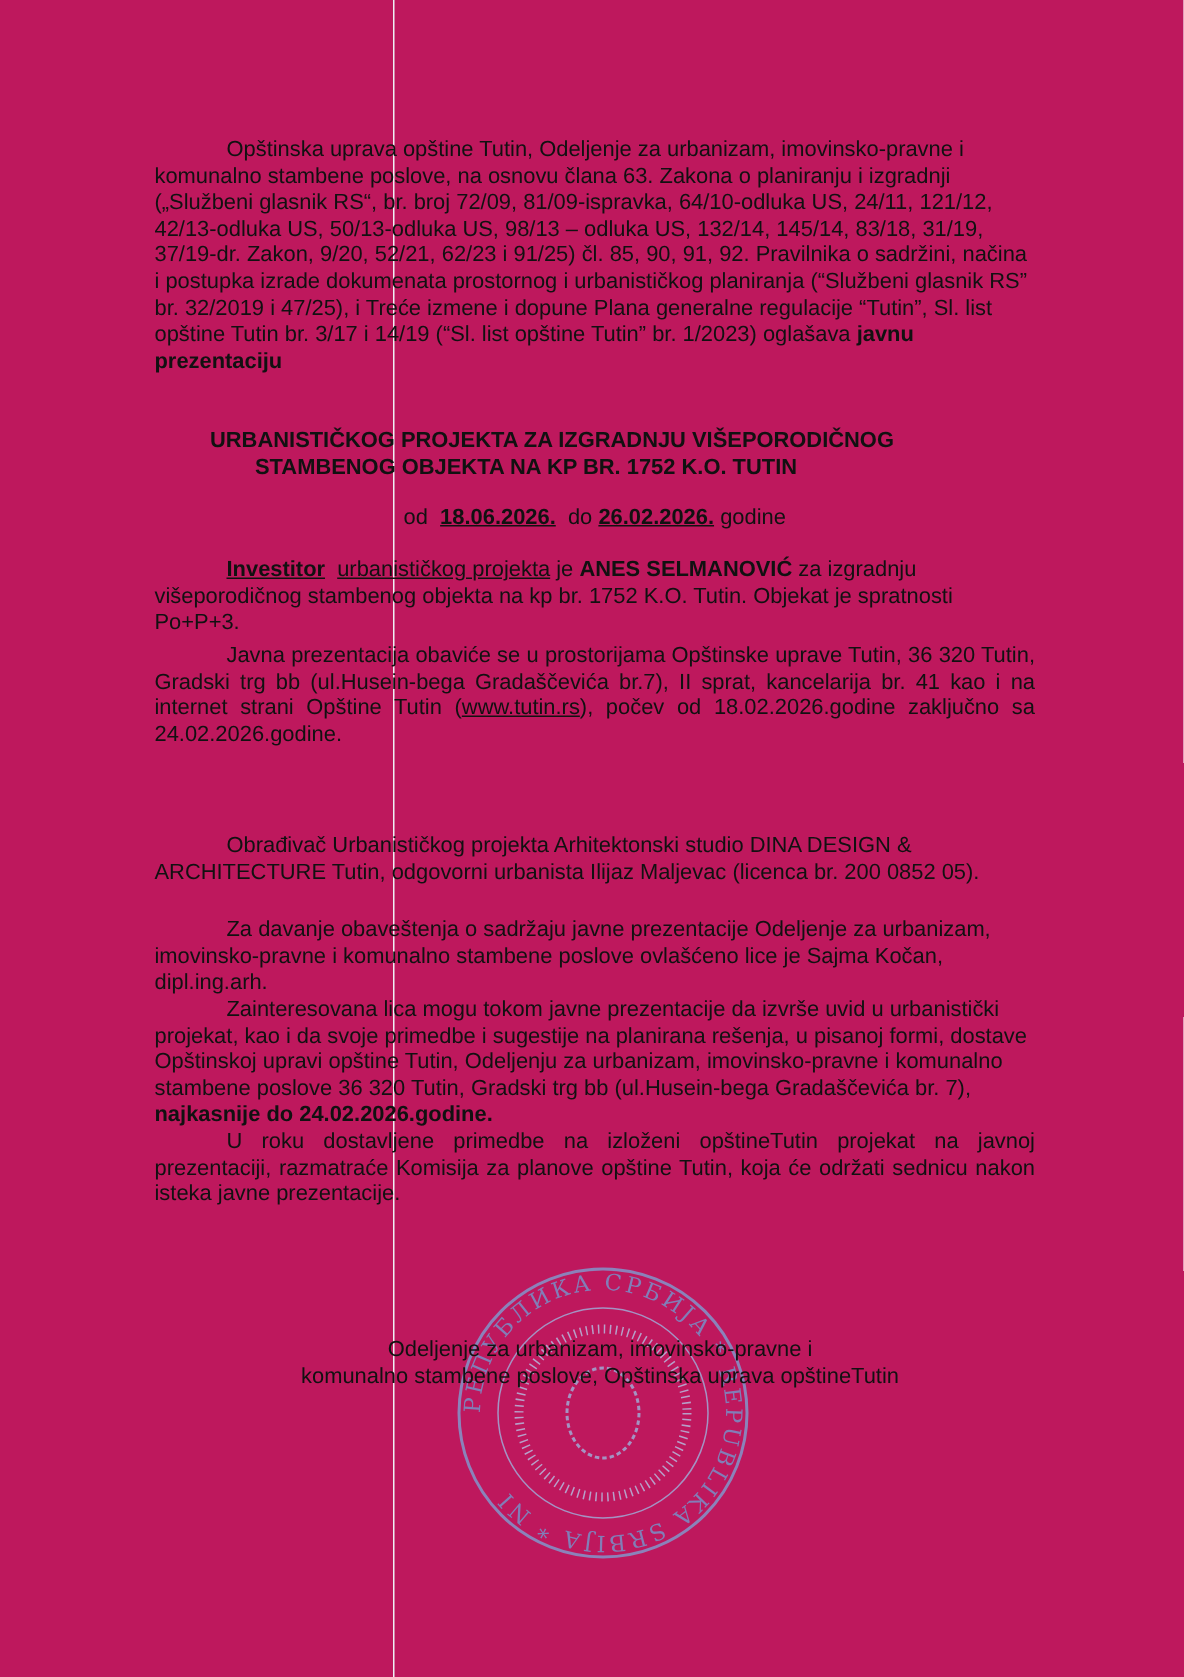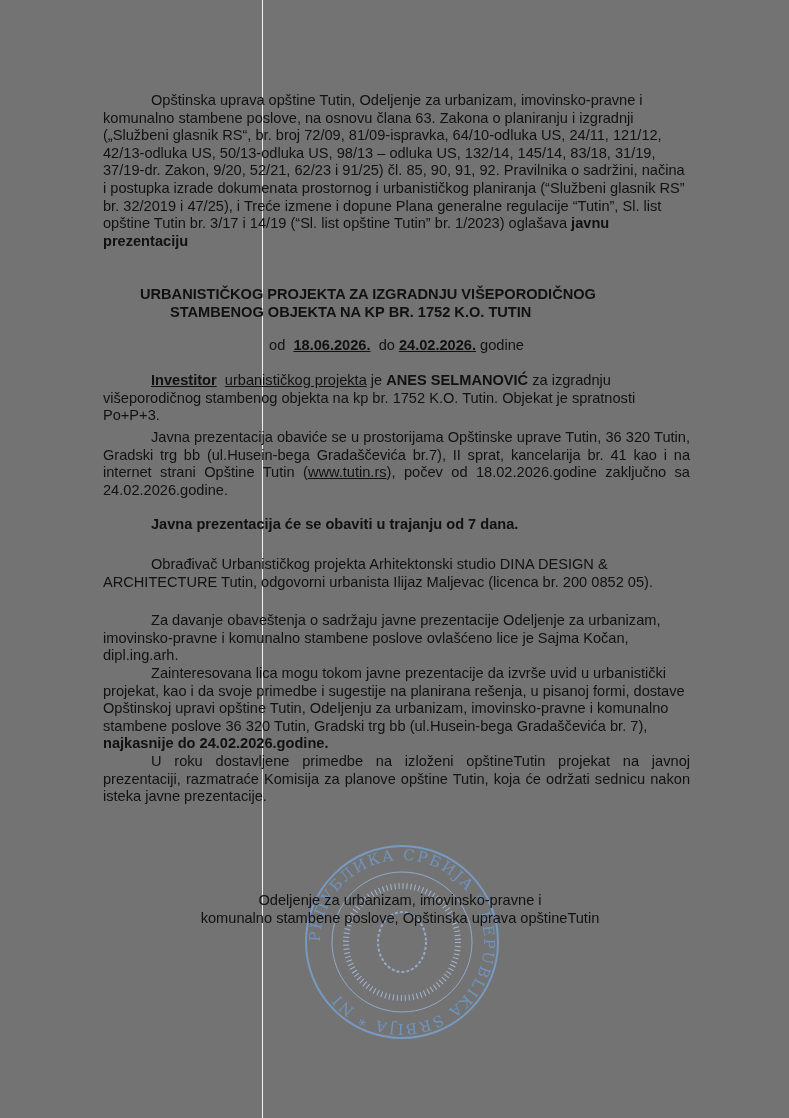--- a/index.html
+++ b/index.html
@@ -1,18 +1,18 @@
 <!DOCTYPE html>
 <html><head>
 <meta charset="utf-8">
 <style>
   html, body { margin: 0; padding: 0; background: #ffffff; }
   body { width: 789px; height: 1118px; position: relative; overflow: hidden;
          font-family: "Liberation Sans", sans-serif; color: #111; }
-  .page { position: absolute; left: 0; top: 0; width: 789px; height: 1118px; background: #737373; }
+  .page { position: absolute; left: 0; top: 0; width: 789px; height: 1118px; background: #be185d; }
   .scanline { position: absolute; left: 262px; top: 0; width: 1px; height: 1118px; background: #eef0f4; }
   .body { position: absolute; left: 103px; width: 587px; font-size: 14.6px; line-height: 17.6px; }
   p { margin: 0; }
   .ind { text-indent: 48px; }
   .just { text-align: justify; }
   .b { font-weight: bold; }
   .u { text-decoration: underline; }
   .center { text-align: center; }
   .title { position: absolute; left: 140px; width: 540px; font-weight: bold; font-size: 14.6px; line-height: 17.6px; }
   .title .l2 { padding-left: 30px; }
@@ -33,43 +33,40 @@
 
   <div class="title" style="top:286px;">
     <div>URBANISTIČKOG PROJEKTA ZA IZGRADNJU VIŠEPORODIČNOG</div>
     <div class="l2">STAMBENOG OBJEKTA NA KP BR. 1752 K.O. TUTIN</div>
   </div>
 
   <div class="body center" style="top:337px; left:103px; width:587px;">
     <span>od</span>&nbsp;
     <span class="b u">18.06.2026.</span>&nbsp;
     <span>do</span>
-    <span class="b u">24.02.2026.</span>
+    <span class="b u">26.02.2026.</span>
     <span>godine</span>
   </div>
 
   <div class="body" style="top:372px;">
     <p class="ind">
       <span class="b u">Investitor</span>&nbsp;
       <span class="u">urbanističkog projekta</span>
       <span>je</span>
       <span class="b">ANES SELMANOVIĆ</span>
       <span>za izgradnju višeporodičnog stambenog objekta na kp br. 1752 K.O. Tutin. Objekat  je spratnosti Po+P+3.</span>
     </p>
   </div>
 
   <div class="body just" style="top:429px;">
     <p class="ind">
       <span>Javna prezentacija obaviće se u prostorijama Opštinske uprave Tutin, 36 320 Tutin, Gradski trg bb (ul.Husein-bega Gradaščevića br.7), II sprat, kancelarija br. 41 kao i na internet strani Opštine Tutin (</span><a class="u" style="color:#111;">www.tutin.rs</a><span>), počev od 18.02.2026.godine zaključno sa 24.02.2026.godine.</span>
     </p>
   </div>
 
-  <div class="body" style="top:516px;">
-    <p class="ind b">Javna prezentacija će se obaviti u trajanju od 7 dana.</p>
-  </div>
 
   <div class="body" style="top:556px;">
     <p class="ind">Obrađivač Urbanističkog projekta Arhitektonski studio DINA DESIGN &amp; ARCHITECTURE Tutin, odgovorni urbanista Ilijaz Maljevac (licenca br. 200 0852 05).</p>
   </div>
 
   <div class="body" style="top:612px;">
     <p class="ind">Za davanje obaveštenja o sadržaju javne prezentacije Odeljenje za urbanizam, imovinsko-pravne i komunalno stambene poslove ovlašćeno lice je Sajma Kočan, dipl.ing.arh.</p>
   </div>
 
   <div class="body" style="top:665px;">

